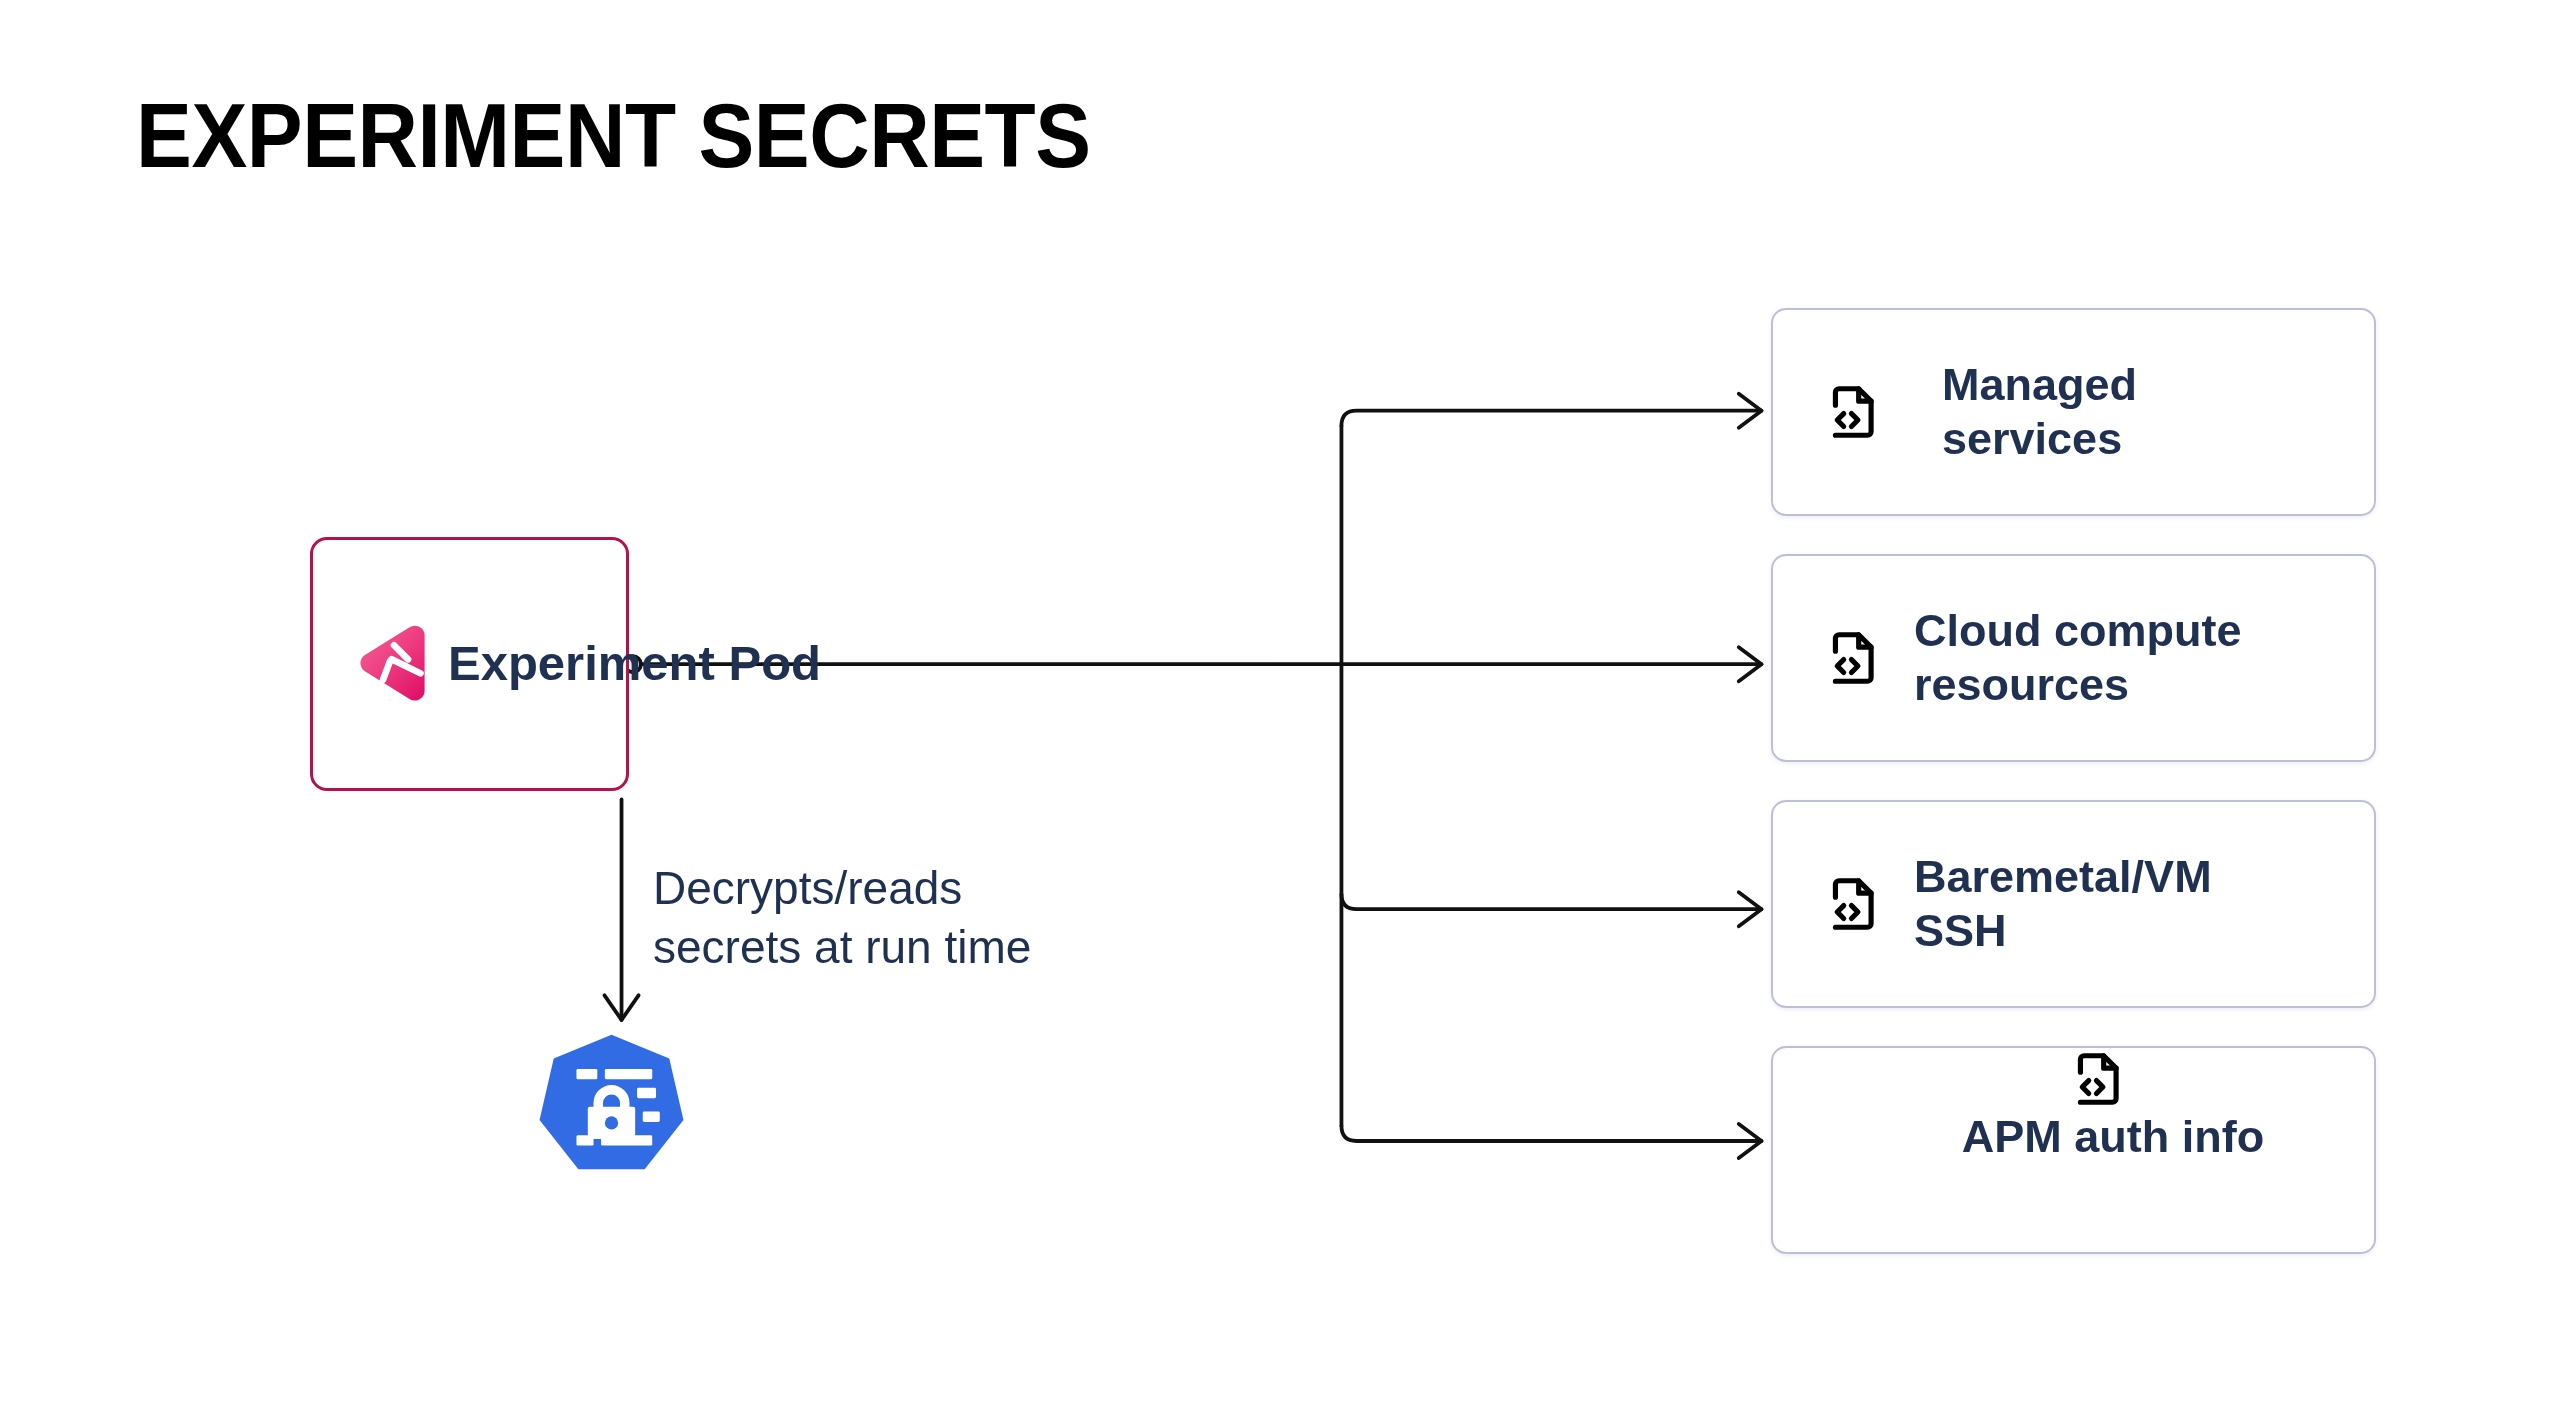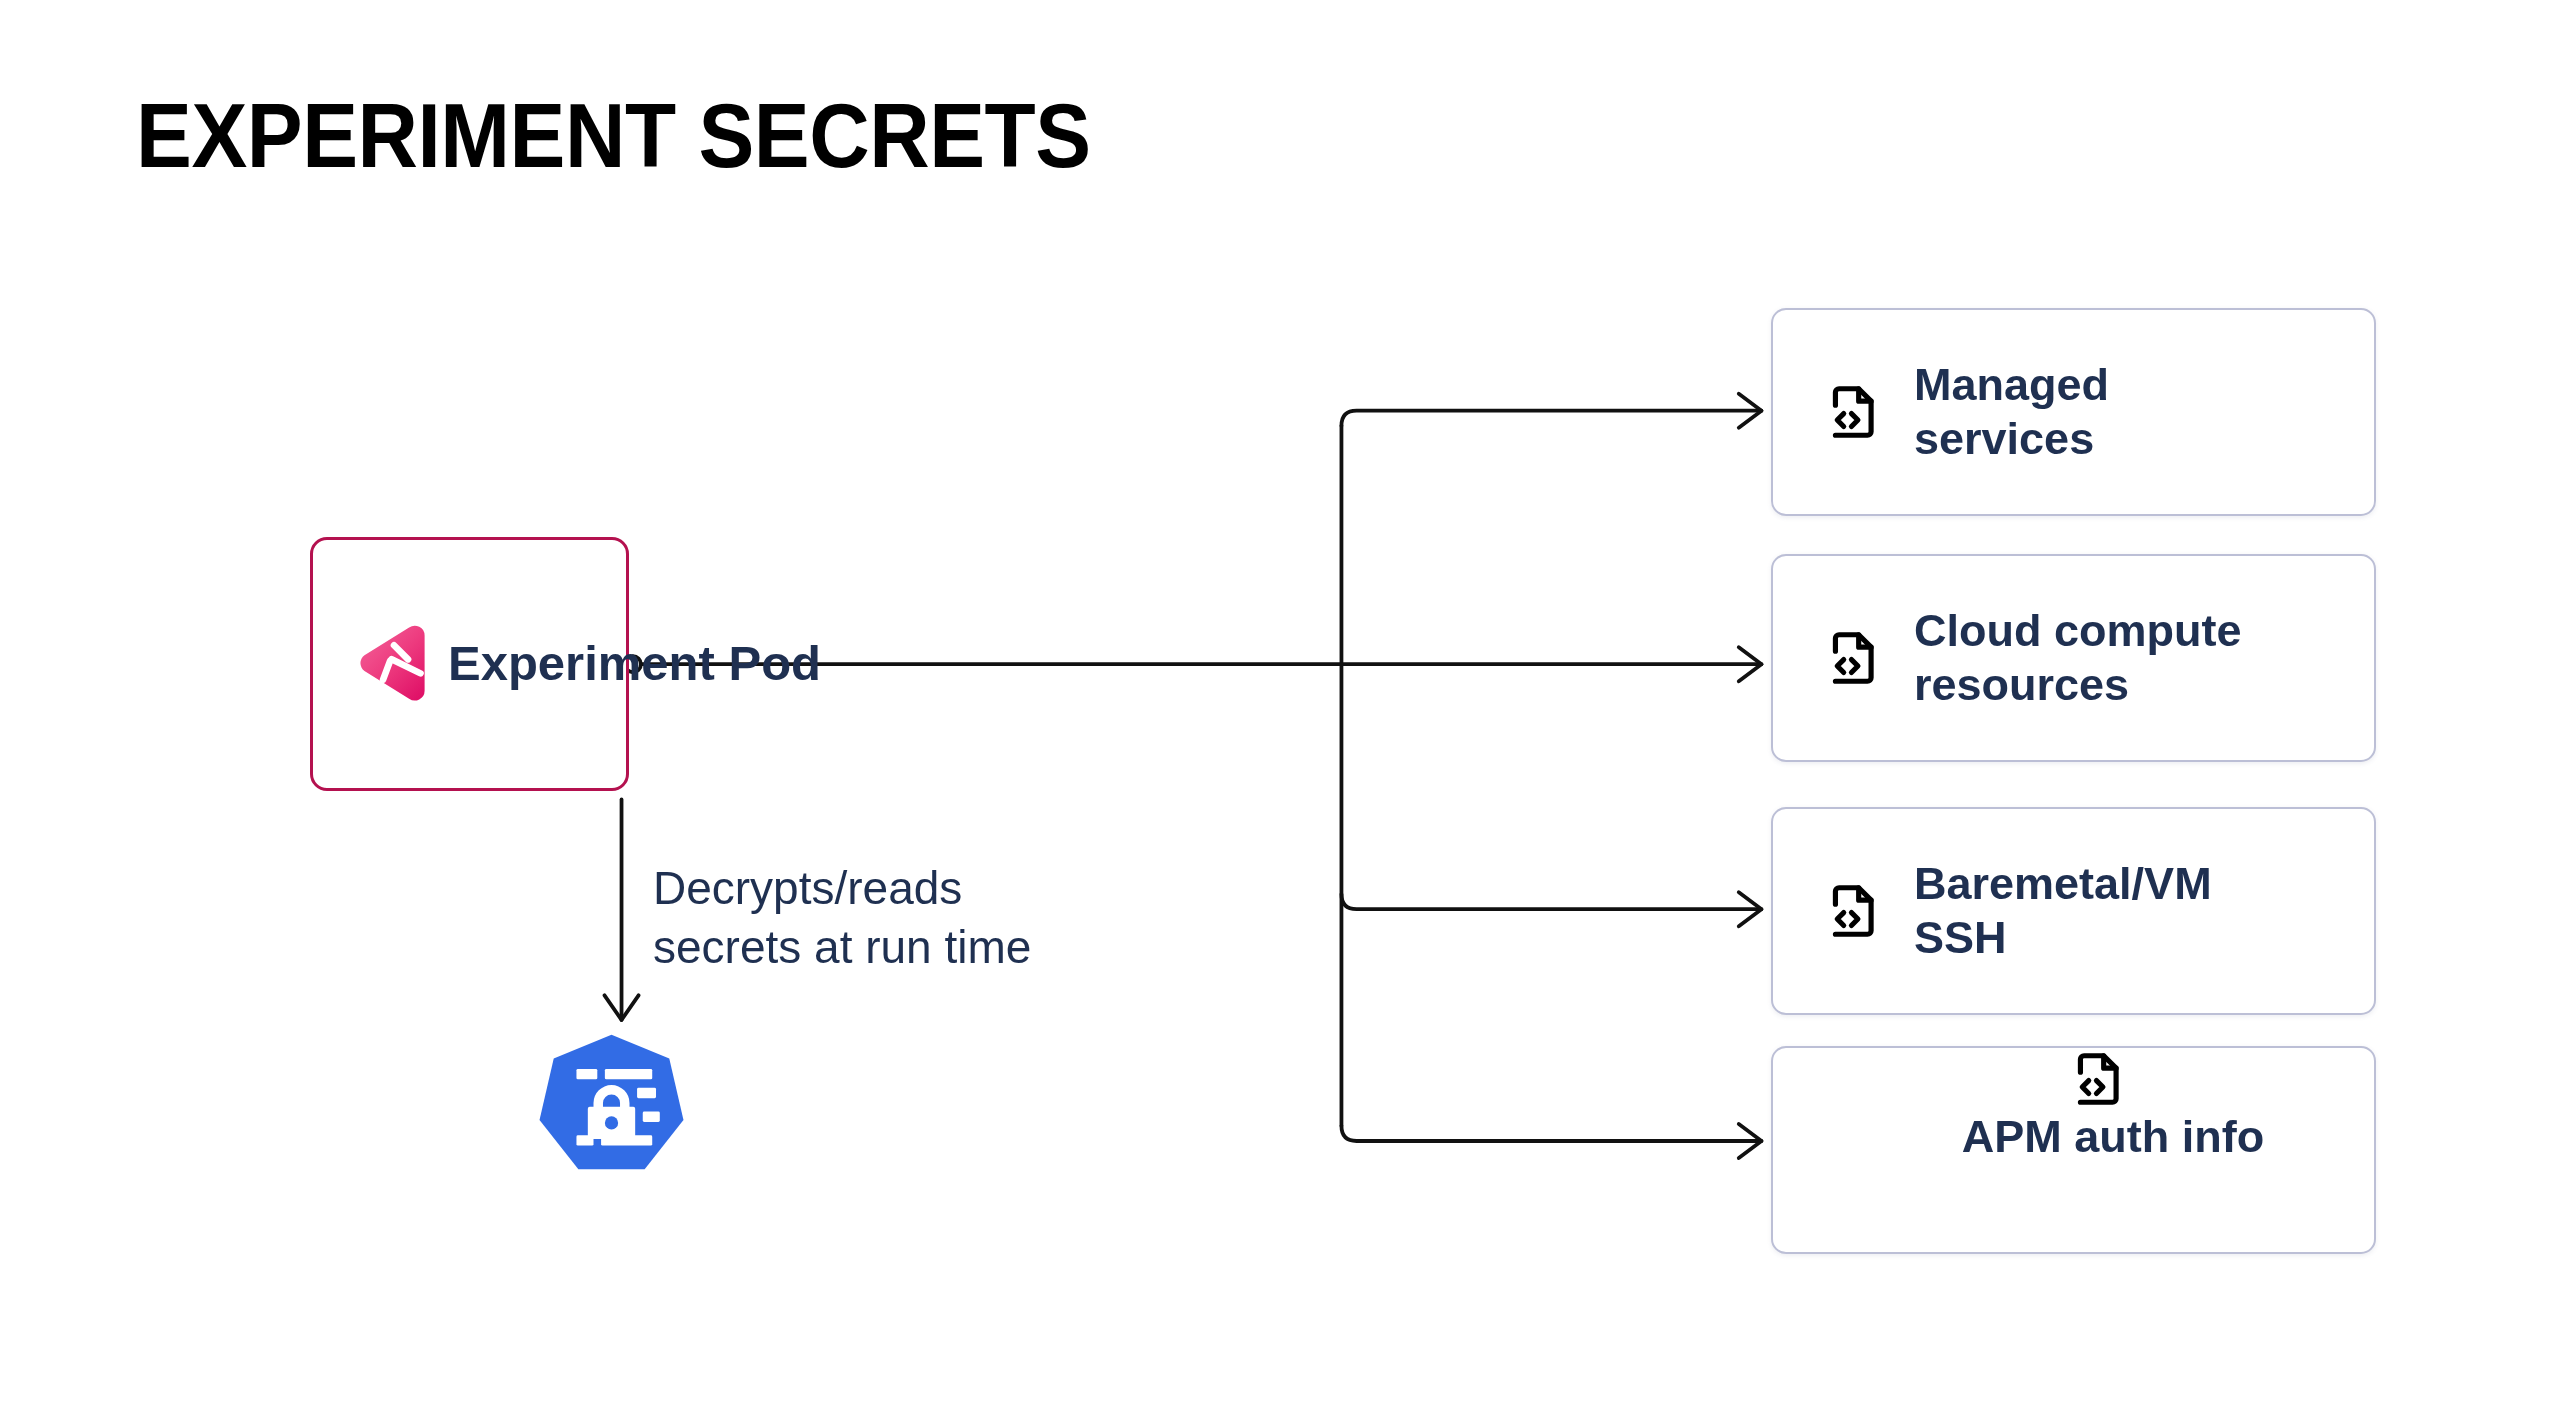--- a/index.html
+++ b/index.html
@@ -110,23 +110,23 @@
     height: 62px;
     flex: 0 0 auto;
   }
   .card-label {
     margin-left: 30px;
     font-size: 45px;
     font-weight: 700;
     line-height: 1.2;
     color: #1F3051;
   }
-  #card-managed-services   { top: 308px;  height: 208px; }
+  #card-managed-services   { top: 308px;  height: 208px; gap: 28px; }
   #card-cloud-compute      { top: 554px;  height: 208px; }
-  #card-baremetal-vm-ssh   { top: 800px;  height: 208px; margin-top: 7px; }
+  #card-baremetal-vm-ssh   { top: 800px;  height: 208px; }
   #card-apm-auth-info      { top: 1046px; height: 208px; flex-direction: column; }
 </style>
 </head>
 <body>
 
 <div id="page-title">EXPERIMENT SECRETS</div>
 
 <svg id="connectors" viewBox="0 0 2723 1486" width="2576" height="1406">
   <g fill="none" stroke="#111111" stroke-width="4" stroke-linecap="round" stroke-linejoin="round">
 

